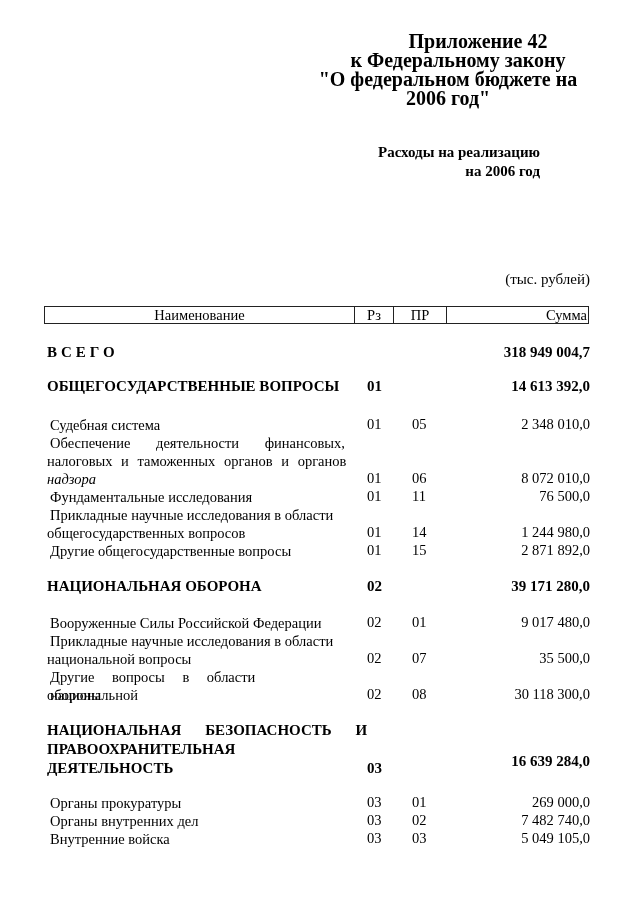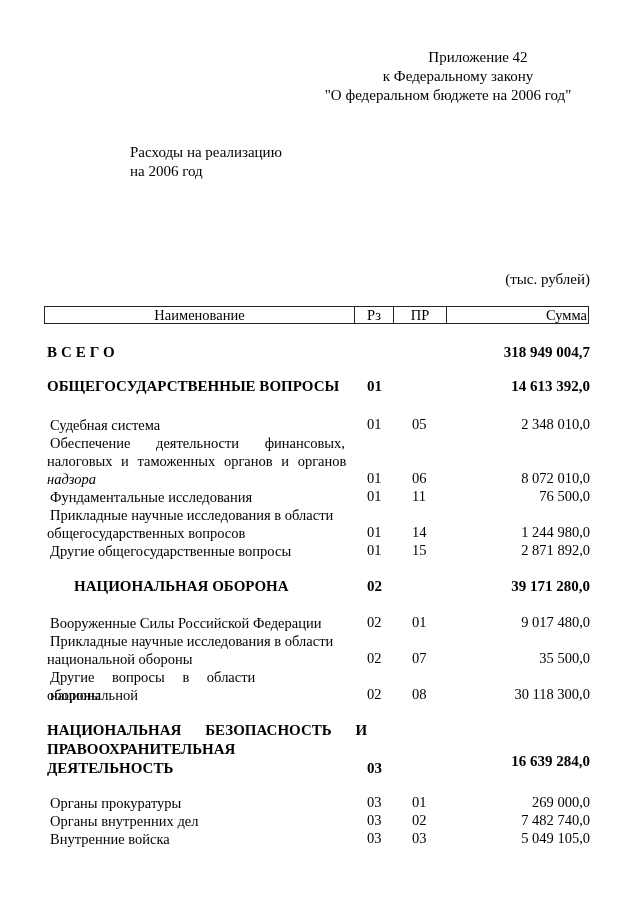--- a/index.html
+++ b/index.html
@@ -2,25 +2,25 @@
 <html><head>
 <meta charset="utf-8">
 <style>
   html, body { margin: 0; padding: 0; background: #ffffff; }
   body {
     width: 640px; height: 900px; position: relative; overflow: hidden;
     font-family: "Liberation Serif", "DejaVu Serif", serif;
     color: #000; font-size: 14.5px;
   }
   .abs { position: absolute; white-space: nowrap; }
-  .appendix { position: absolute; right: 42px; top: 48px; text-align: center; line-height: 19px; font-size: 15px; width: 300px; }
+  .appendix { position: absolute; right: 42px; top: 32px; text-align: center; line-height: 19px; font-size: 20px; width: 300px; font-weight: bold; }
   .appendix div { text-align: center; }
   .appendix .l1 { padding-left: 60px; }
   .appendix .l2 { padding-left: 20px; }
-  .title { position: absolute; left: 130px; width: 410px; top: 143px; text-align: left; font-weight: normal; line-height: 19px; font-size: 15px; }
+  .title { position: absolute; left: 130px; width: 410px; top: 143px; text-align: right; font-weight: bold; line-height: 19px; font-size: 15px; }
   .unit { position: absolute; right: 50px; top: 271px; font-size: 15px; }
   .header-table {
     position: absolute; left: 44px; top: 306px; width: 545px; height: 18px;
     border: 1px solid #222; box-sizing: border-box; display: flex; font-size: 14.5px;
   }
   .header-table > div { height: 100%; line-height: 16px; box-sizing: border-box; }
   .hc-name { width: 310px; text-align: center; border-right: 1px solid #222; }
   .hc-rz { width: 39px; text-align: center; border-right: 1px solid #222; }
   .hc-pr { width: 53px; text-align: center; border-right: 1px solid #222; }
   .hc-sum { flex: 1; text-align: right; padding-right: 1px; }
@@ -100,35 +100,35 @@
 </div>
 
 <div class="row sub" style="top:542px;">
   <span class="name abs">Другие общегосударственные вопросы</span>
   <span class="rz abs">01</span>
   <span class="pr abs">15</span>
   <span class="sum abs">2 871 892,0</span>
 </div>
 
 <div class="row bold" style="top:578px;">
-  <span class="abs" style="left:47px;margin-left:27px;">НАЦИОНАЛЬНАЯ ОБОРОНА</span>
+  <span class="abs" style="left:47px;">НАЦИОНАЛЬНАЯ ОБОРОНА</span>
   <span class="rz abs">02</span>
   <span class="sum abs">39 171 280,0</span>
 </div>
 
 <div class="row sub" style="top:614px;">
   <span class="name abs">Вооруженные Силы Российской Федерации</span>
   <span class="rz abs">02</span>
   <span class="pr abs">01</span>
   <span class="sum abs">9 017 480,0</span>
 </div>
 
 <div class="row sub" style="top:632px;">
   <div class="name" style="top:0;">Прикладные научные исследования в области</div>
-  <div class="name" style="top:18px; left:47px;">национальной обороны</div>
+  <div class="name" style="top:18px; left:47px;">национальной вопросы</div>
   <span class="rz abs" style="top:18px;">02</span>
   <span class="pr abs" style="top:18px;">07</span>
   <span class="sum abs" style="top:18px;">35 500,0</span>
 </div>
 
 <div class="row sub" style="top:668px;">
   <div class="name" style="top:0; word-spacing:14px;">Другие вопросы в области национальной</div>
   <div class="name" style="top:18px; left:47px;">обороны</div>
   <span class="rz abs" style="top:18px;">02</span>
   <span class="pr abs" style="top:18px;">08</span>

